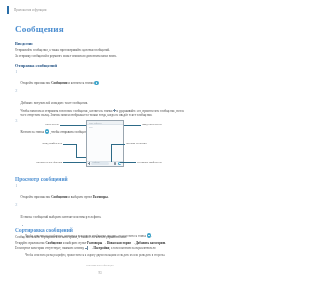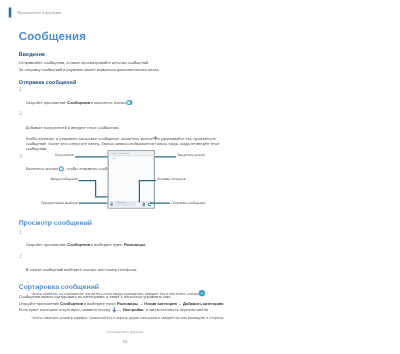--- a/index.html
+++ b/index.html
@@ -14,20 +14,21 @@
     font-family: "Liberation Sans", sans-serif;
     color: #3c3c3c;
     overflow: hidden;
   }
   .page {
     position: absolute;
     left: 0; top: 0;
     width: 200px;
     height: 228px;
     background: #ffffff;
+    font-family: Liberation Serif, serif;
   }
   
   .header {
     position: absolute;
     left: 14px;
     top: 8px;
     font-size: 3.1px;
     letter-spacing: 0.05px;
     color: #8c8c8c;
     white-space: nowrap;

